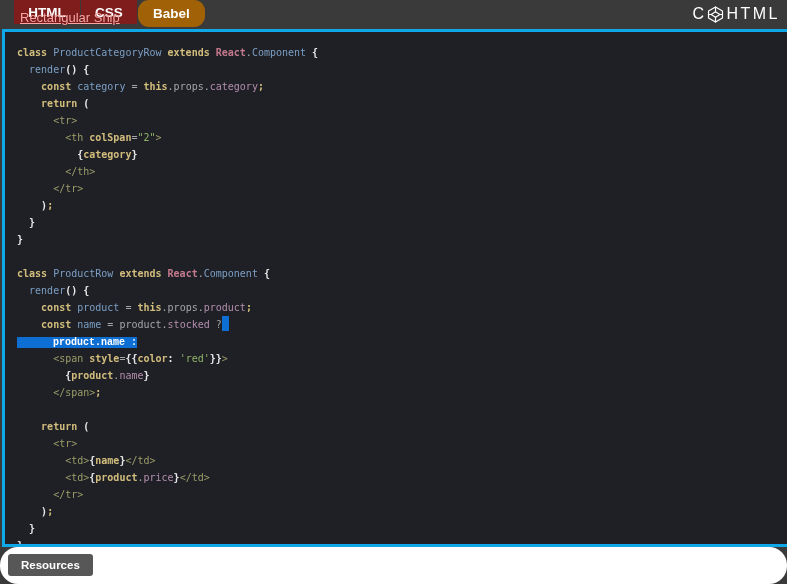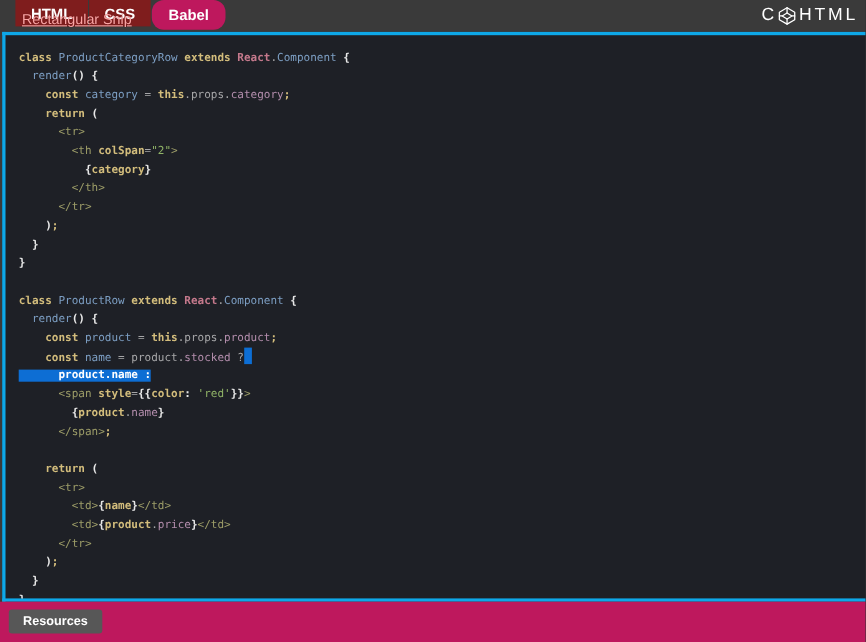--- a/index.html
+++ b/index.html
@@ -10,21 +10,21 @@
   }
   
   .topbar{position:absolute;top:0;left:0;right:0;height:29px;background:#3a3a3a;}
   .tab{
     position:absolute;top:0;height:24px;background:#7f1d1d;color:#fff;
     font-weight:bold;font-size:13.5px;display:flex;align-items:center;justify-content:center;
     cursor:pointer;user-select:none;
   }
   .tab-html{left:14px;width:66px;}
   .tab-css{left:81px;width:56px;}
-  .tab-babel{left:138px;width:67px;height:27px;background:#be185d;border-radius:11px;}
+  .tab-babel{left:138px;width:67px;height:27px;background:#a16207;border-radius:11px;}
   .tab-result{left:397px;width:75px;margin-top:40px;}
   .ghost-snip{
     position:absolute;left:20px;top:10px;z-index:6;
     font-size:13px;color:#fca5a5;text-shadow:0 0 1px rgba(0,0,0,.25);
     pointer-events:none;
     text-decoration:underline;
   }
   .logo{
     position:absolute;right:7px;top:3px;height:22px;display:flex;align-items:center;
     color:#fff;font-size:16px;letter-spacing:2.5px;font-weight:500;
@@ -46,27 +46,27 @@
   .line{height:17px;}
   .tok-kw  {color:var(--kw,#d3bd7c);font-weight:bold;}
   .tok-id  {color:var(--id,#7d9fc4);}
   .tok-prop{color:var(--prop,#b48ead);}
   .tok-cls {color:var(--cls,#c5798c);font-weight:bold;}
   .tok-pun {color:var(--pun,#a6a6a8);}
   .tok-brc {color:var(--brc,#e8e8e8);font-weight:bold;}
   .tok-tag {color:var(--tag,#9d9d68);}
   .tok-str {color:var(--str,#90b367);}
   .tok-pln {color:var(--pln,#c8c8c8);}
-  .tok-sel {background:var(--selection,#0d6ed4);color:#fff;font-weight:bold;}
+  .tok-sel {background:var(--selection,#0d6ed4);color:#fff;font-weight:bold;font-family:Liberation Mono, monospace;}
   .tok-cur {
     display:inline-block;width:7px;height:15px;margin-bottom:-3px;
     background:var(--selection,#0d6ed4);
   }
   
-  .footer{position:absolute;bottom:0;left:0;right:0;height:37px;background:#be185d;}
+  .footer{position:absolute;bottom:0;left:0;right:0;height:37px;background:#ffffff;border-radius:18px;}
   .footer .btn{
     position:absolute;top:7px;height:22px;
     background:#575757;color:#fff;font-weight:bold;font-size:11.5px;
     border:none;border-radius:3px;padding:0 13px;cursor:pointer;
     font-family:"Liberation Sans",sans-serif;
   }
   .btn-resources{left:8px;}
   .btn-viewcompiled{left:306px;}
 </style>
 </head>

